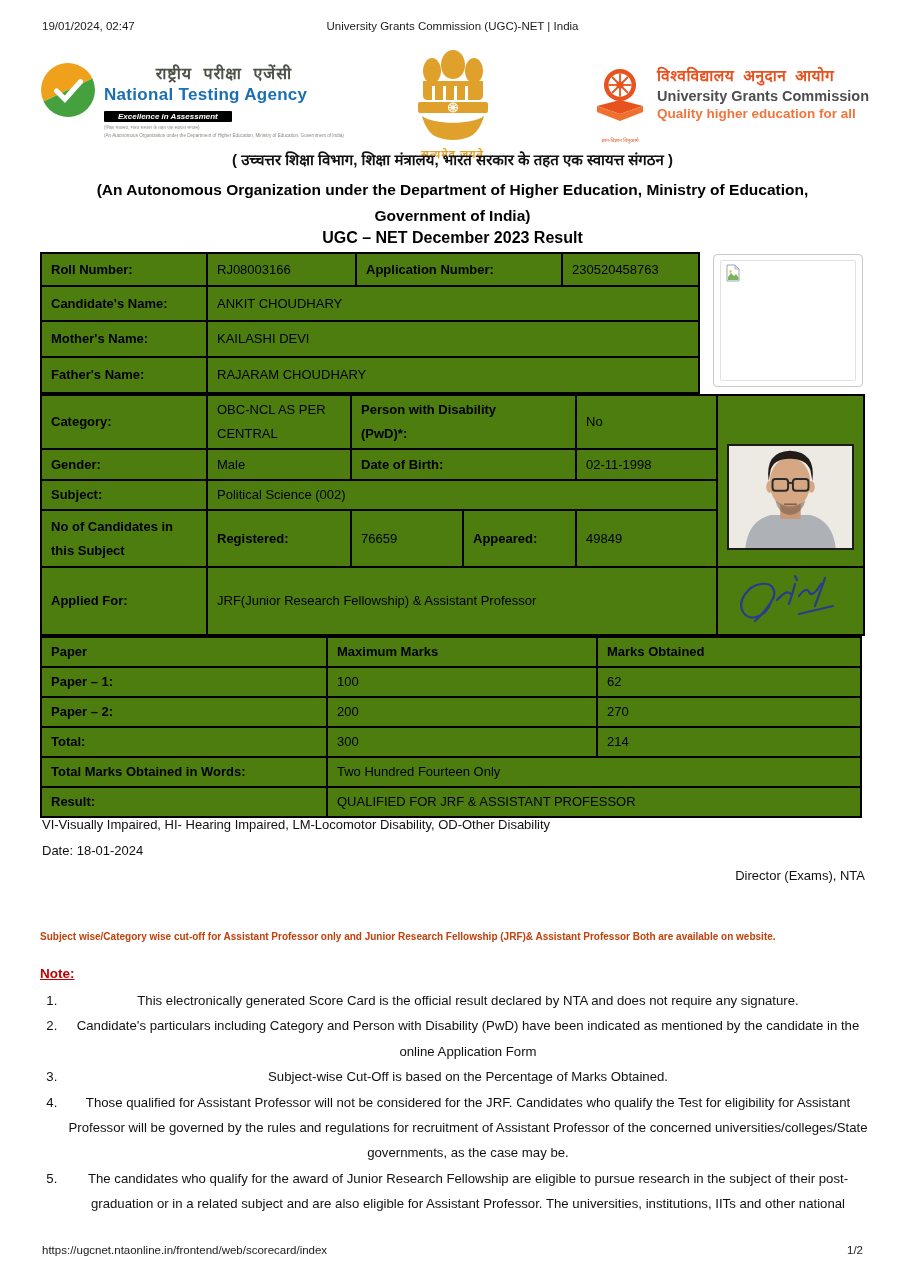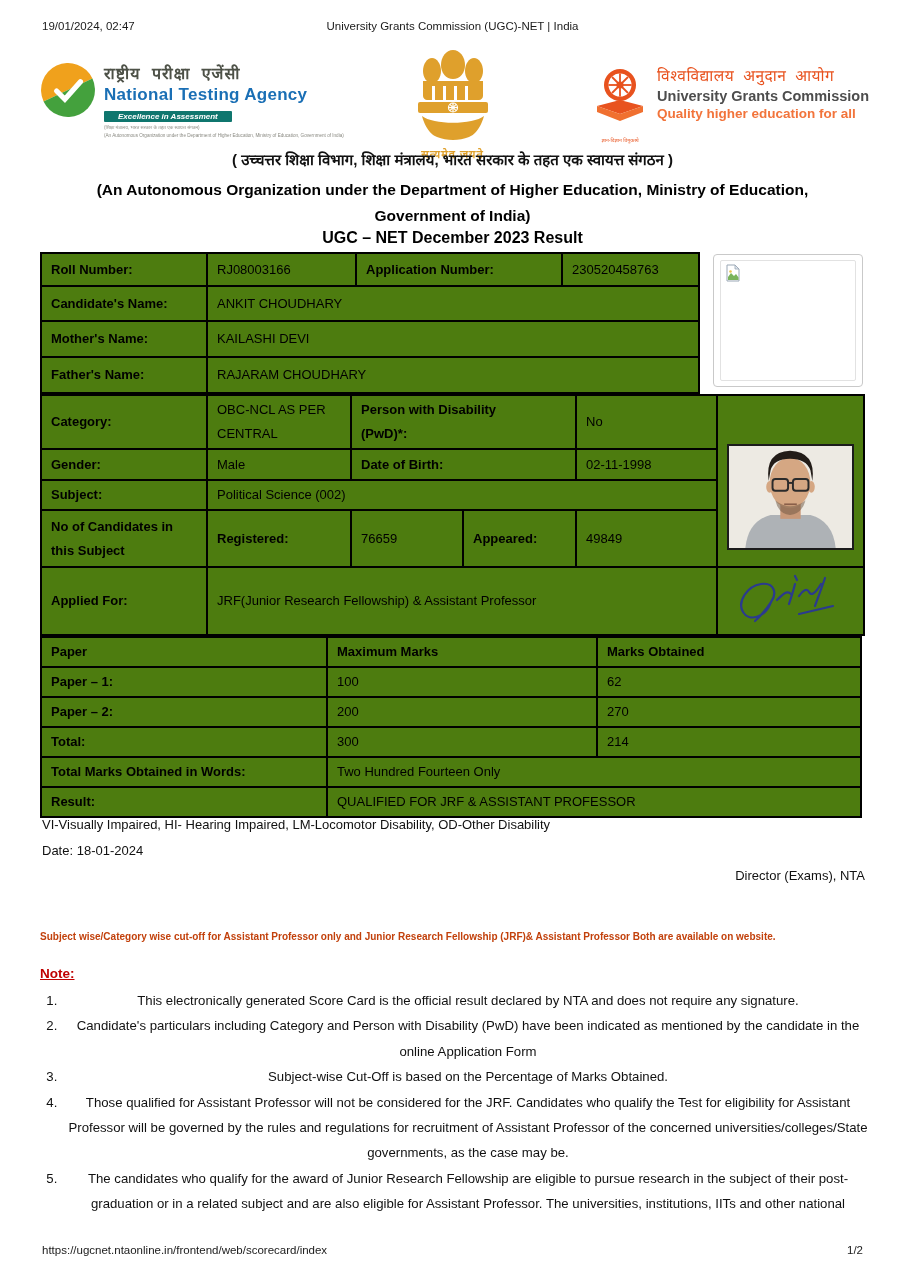--- a/index.html
+++ b/index.html
@@ -9,31 +9,31 @@
 
   
   .ph-left { position:absolute; top:20px; left:42px; font-size:11.5px; color:#1a1a1a; }
   .ph-center { position:absolute; top:20px; left:0; width:100%; text-align:center; font-size:11.5px; color:#1a1a1a; }
   .pf-url { position:absolute; top:1244px; left:42px; font-size:11.5px; color:#1a1a1a; }
   .pf-page { position:absolute; top:1244px; right:42px; font-size:11.5px; color:#1a1a1a; }
 
   
   .nta-logo { position:absolute; left:40px; top:62px; display:flex; align-items:flex-start; }
   .nta-text { margin-left:8px; }
-  .nta-hindi { font-size:16px; color:#4d5147; font-weight:bold; letter-spacing:1px; word-spacing:6px; }
+  .nta-hindi { font-size:16px; color:#4d5147; font-weight:bold; letter-spacing:1px; word-spacing:6px;text-align:center; }
   .nta-name { font-size:17px; font-weight:bold; color:#1A6FB5; letter-spacing:.3px; margin-top:1px; }
-  .nta-badge { display:inline-block; background:#0f766e; color:#fff; font-size:8px; font-style:italic; font-weight:bold; padding:1px 14px; margin-top:3px; border-radius:1px; }
+  .nta-badge { display:inline-block; background:#000000; color:#fff; font-size:8px; font-style:italic; font-weight:bold; padding:1px 14px; margin-top:3px; border-radius:1px; }
   .nta-sub { font-size:4.6px; color:#8a8a82; line-height:6px; margin-top:2px; }
 
   .emblem-wrap { position:absolute; left:0; top:48px; width:100%; text-align:center; }
   .emblem-motto { font-size:11px; color:#DFA02C; font-weight:bold; margin-top:-2px; letter-spacing:1px; }
 
   .ugc-logo { position:absolute; right:36px; top:64px; display:flex; align-items:flex-start; }
   .ugc-text { margin-left:9px; }
-  .ugc-hindi { font-size:15.5px; color:#E8521E; font-weight:normal; letter-spacing:.5px; word-spacing:4px; }
+  .ugc-hindi { font-size:15.5px; color:#E8521E; font-weight:bold; letter-spacing:.5px; word-spacing:4px; }
   .ugc-name { font-size:14.5px; font-weight:bold; color:#4d4d4d; margin-top:2px; }
   .ugc-tagline { font-size:13.5px; font-weight:bold; color:#F2743B; margin-top:2px; }
   .ugc-tiny { font-size:5px; color:#E8521E; text-align:center; margin-top:1px; }
 
   
   .hindi-line { position:absolute; top:149px; left:0; width:100%; text-align:center; font-size:15px; font-weight:bold; color:#111; }
   .en-line { position:absolute; top:177px; left:50%; transform:translateX(-50%); width:790px; text-align:center; font-size:15.5px; font-weight:bold; line-height:26px; color:#000; }
   .result-title { position:absolute; top:229px; left:0; width:100%; text-align:center; font-size:16px; font-weight:bold; color:#000; }
 
   

